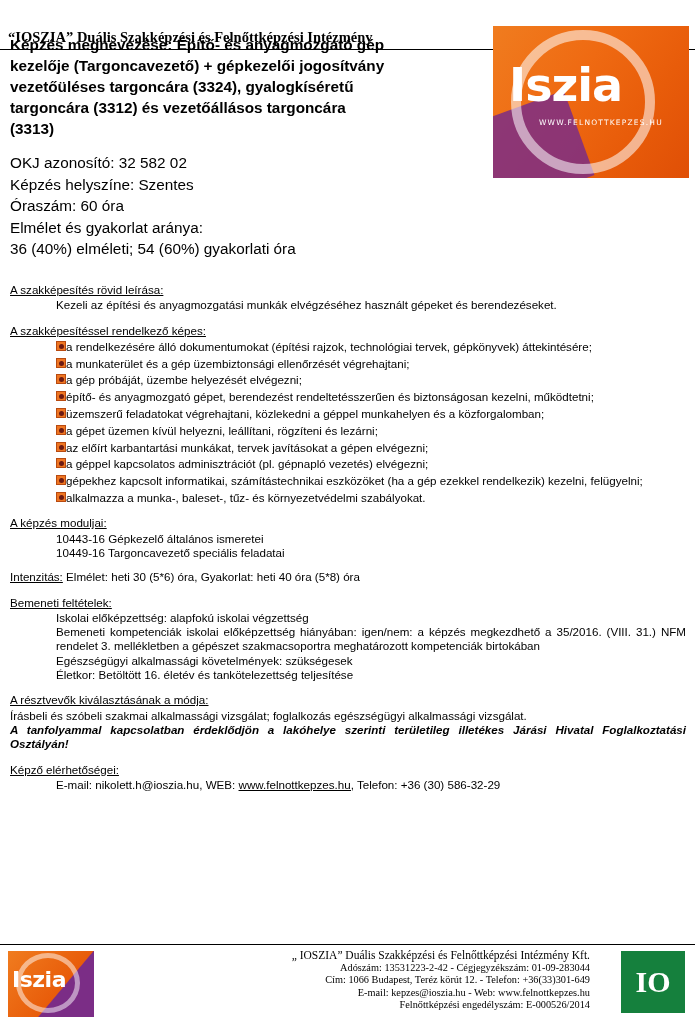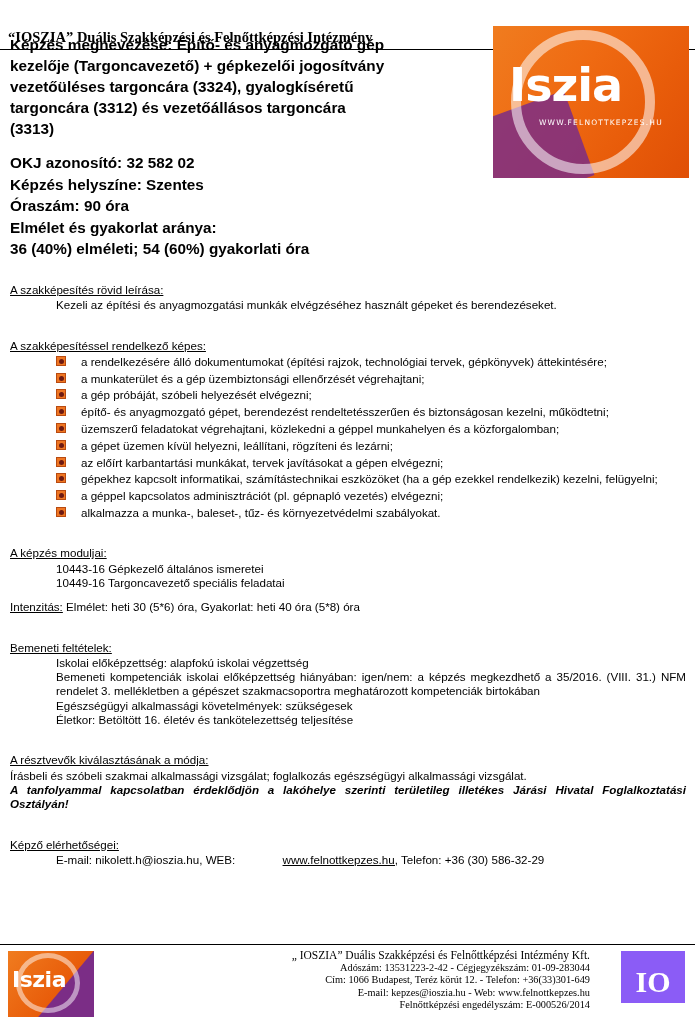--- a/index.html
+++ b/index.html
@@ -91,48 +91,48 @@
     font-weight: bold;
     line-height: 21px;
     text-align: justify;
   }
   .title-block .ln { display: block; }
   .meta-block {
     position: absolute;
     top: 152px; left: 10px;
     width: 470px;
     font-size: 15.3px;
-    font-weight: bold;
+    font-weight: normal;
     line-height: 21.5px;
   }
 
   
   .body-area {
     position: absolute;
     top: 278px; left: 10px;
     width: 676px;
     font-size: 11.6px;
     line-height: 14.3px;
   }
   .sec-head {
     text-decoration: underline;
-    margin-top: 26px;
+    margin-top: 11px;
     margin-bottom: 1px;
   }
   .sec-head:first-child { margin-top: 5px; }
   .indent-para { padding-left: 46px; text-align: justify; }
 
   ul.bullets {
     list-style: none;
     margin: 2px 0 0 0;
     padding: 0 0 0 46px;
   }
   ul.bullets li {
     position: relative;
-    padding-left: 25px;
+    padding-left: 10px;
     margin-bottom: 2.5px;
     text-align: justify;
   }
   ul.bullets li .bl {
     position: absolute;
     left: 0; top: 1px;
     width: 10px; height: 10px;
     background: #ef7622;
     border: 1px solid #b84a10;
   }
@@ -147,21 +147,21 @@
   .mod-list { padding-left: 46px; }
   .inten { margin-top: 10px; }
   .inten .u { text-decoration: underline; margin-top: 16px; }
   .bold-it {
     font-weight: bold;
     font-style: italic;
     padding-left: 0;
     text-align: justify;
   }
   .contact-line { padding-left: 46px; }
-  .ul-link { text-decoration: underline; margin-left: 44px; }
+  .ul-link { text-decoration: underline; }
 
   
   .footer {
     position: absolute;
     left: 0; bottom: 0;
     width: 695px;
     height: 80px;
     border-top: 1px solid #000;
   }
   .footer-logo {
@@ -183,22 +183,22 @@
     left: 4px; top: 16px;
     color: #fff;
     font-family: "DejaVu Sans", sans-serif;
     font-weight: bold;
     font-size: 22px;
     letter-spacing: -0.5px;
   }
   .footer-io {
     position: absolute;
     right: 10px; top: 6px;
-    width: 64px; height: 52px;
-    background: #8b5cf6;
+    width: 64px; height: 62px;
+    background: #15803d;
     color: #ffffff;
     font-family: "Liberation Serif", serif;
     font-weight: bold;
     font-size: 30px;
     text-align: center;
     line-height: 62px;
   }
   .footer-text {
     position: absolute;
     left: 100px; top: 4px;
@@ -230,41 +230,41 @@
   <span class="ln">Képzés megnevezése: Építő- és anyagmozgató gép</span>
   <span class="ln">kezelője (Targoncavezető) + gépkezelői jogosítvány</span>
   <span class="ln">vezetőüléses targoncára (3324), gyalogkíséretű</span>
   <span class="ln">targoncára (3312) és vezetőállásos targoncára</span>
   <span class="ln">(3313)</span>
 </div>
 
 <div class="meta-block">
   <div>OKJ azonosító: 32 582 02</div>
   <div>Képzés helyszíne: Szentes</div>
-  <div>Óraszám: 90 óra</div>
+  <div>Óraszám: 60 óra</div>
   <div>Elmélet és gyakorlat aránya:</div>
   <div> 36 (40%) elméleti; 54 (60%) gyakorlati óra</div>
 </div>
 
 <div class="body-area">
 
   <div class="sec-head">A szakképesítés rövid leírása:</div>
   <div class="indent-para">Kezeli az építési és anyagmozgatási munkák elvégzéséhez használt gépeket és berendezéseket.</div>
 
   <div class="sec-head">A szakképesítéssel rendelkező képes:</div>
   <ul class="bullets">
     <li><span class="bl"></span><span>a rendelkezésére álló dokumentumokat (építési rajzok, technológiai tervek, gépkönyvek) áttekintésére;</span></li>
     <li><span class="bl"></span><span>a munkaterület és a gép üzembiztonsági ellenőrzését végrehajtani;</span></li>
-    <li><span class="bl"></span><span>a gép próbáját, szóbeli helyezését elvégezni;</span></li>
+    <li><span class="bl"></span><span>a gép próbáját, üzembe helyezését elvégezni;</span></li>
     <li><span class="bl"></span><span>építő- és anyagmozgató gépet, berendezést rendeltetésszerűen és biztonságosan kezelni, működtetni;</span></li>
     <li><span class="bl"></span><span>üzemszerű feladatokat végrehajtani, közlekedni a géppel munkahelyen és a közforgalomban;</span></li>
     <li><span class="bl"></span><span>a gépet üzemen kívül helyezni, leállítani, rögzíteni és lezárni;</span></li>
     <li><span class="bl"></span><span>az előírt karbantartási munkákat, tervek javításokat a gépen elvégezni;</span></li>
+    <li><span class="bl"></span><span>a géppel kapcsolatos adminisztrációt (pl. gépnapló vezetés) elvégezni;</span></li>
     <li><span class="bl"></span><span>gépekhez kapcsolt informatikai, számítástechnikai eszközöket (ha a gép ezekkel rendelkezik) kezelni, felügyelni;</span></li>
-    <li><span class="bl"></span><span>a géppel kapcsolatos adminisztrációt (pl. gépnapló vezetés) elvégezni;</span></li>
     <li><span class="bl"></span><span>alkalmazza a munka-, baleset-, tűz- és környezetvédelmi szabályokat.</span></li>
   </ul>
 
   <div class="sec-head">A képzés moduljai:</div>
   <div class="mod-list">10443-16 Gépkezelő általános ismeretei</div>
   <div class="mod-list">10449-16 Targoncavezető speciális feladatai</div>
 
   <div class="inten">
     <span class="u">Intenzitás:</span><span> Elmélet: heti 30 (5*6) óra, Gyakorlat: heti 40 óra (5*8) óra</span>
   </div>

